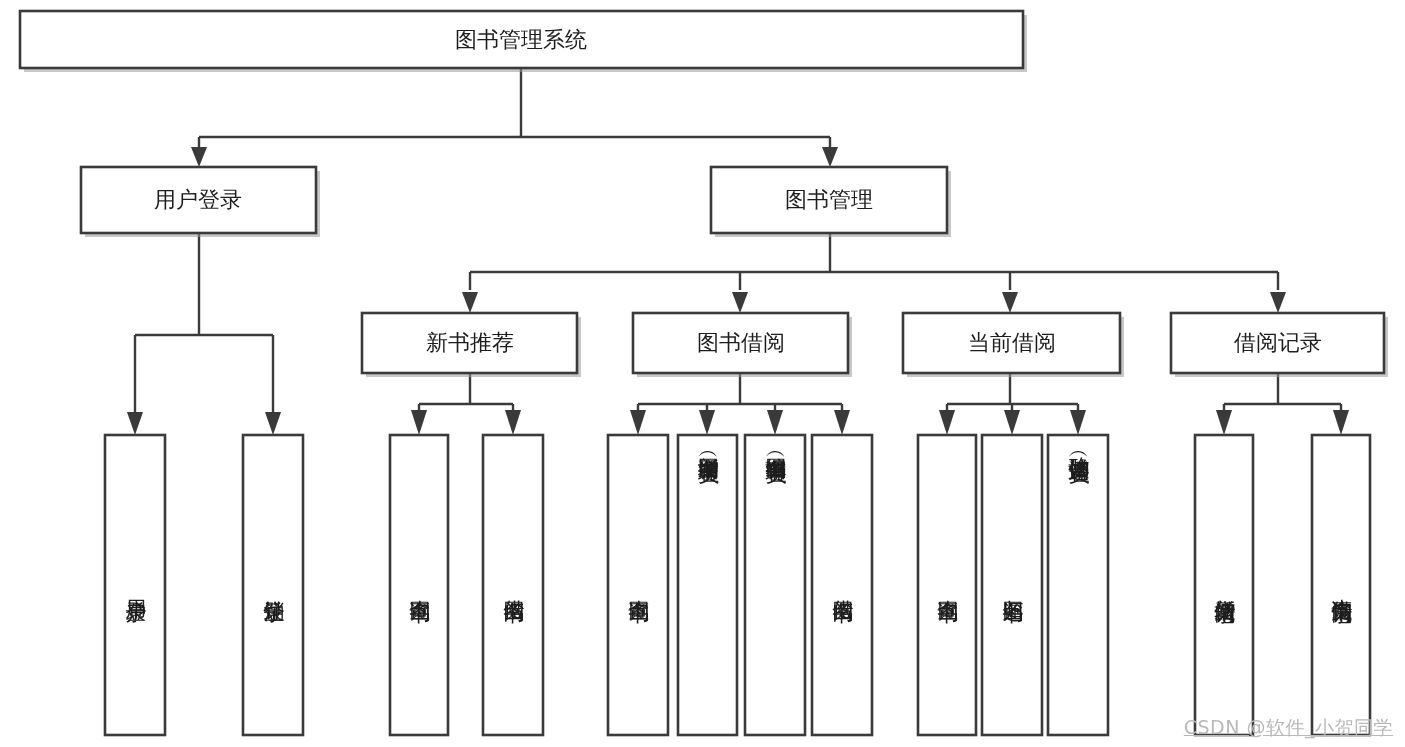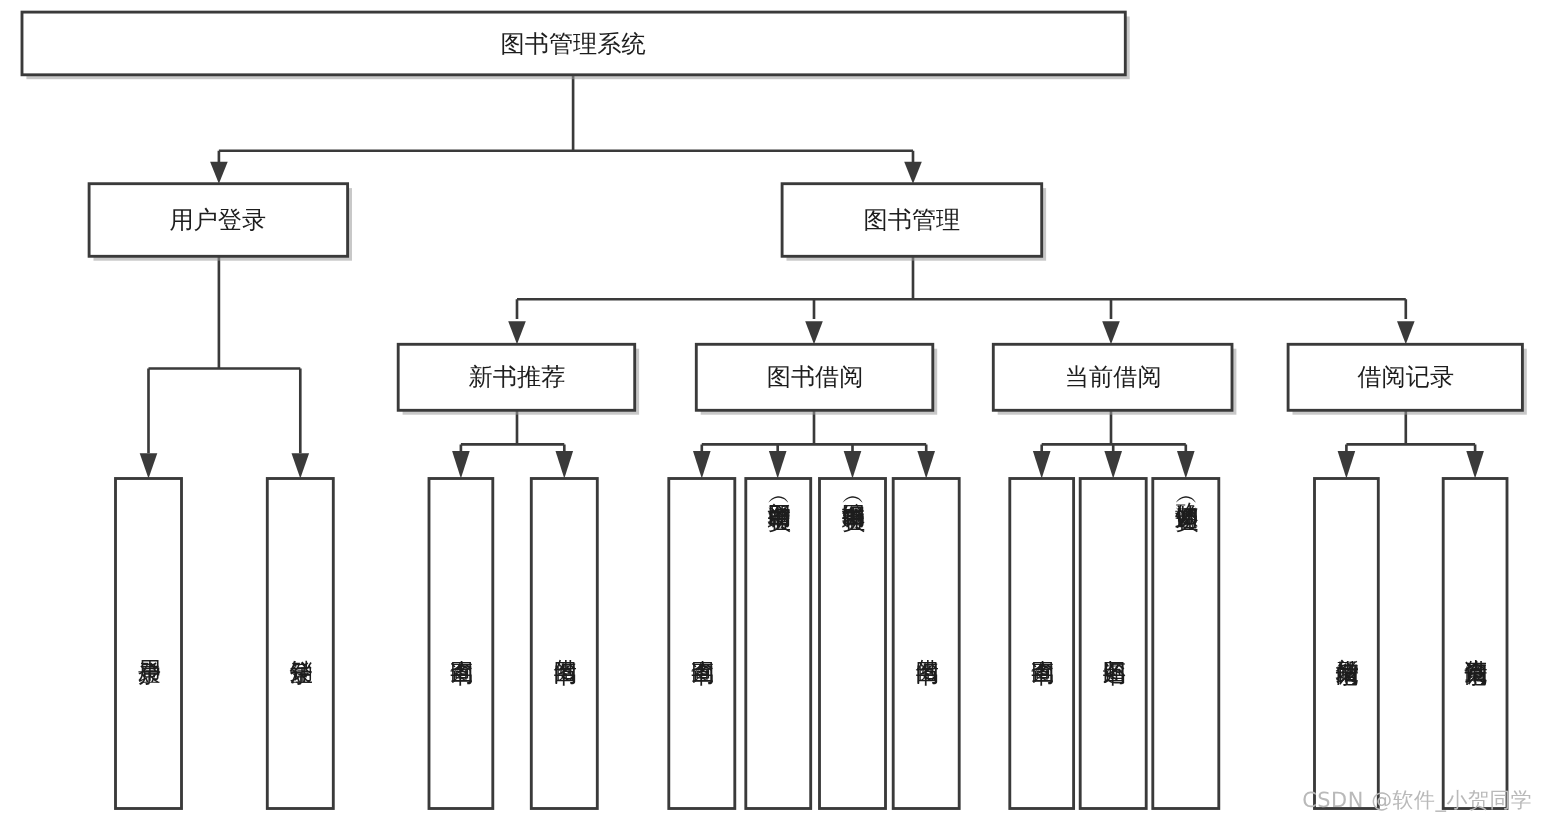--- a/index.html
+++ b/index.html
@@ -64,20 +64,21 @@
   #watermark{
     position:absolute;
     right:12px;
     bottom:6px;
     font-size:19px;
     color:#b9b9b9;
     letter-spacing:.5px;
     font-family:"DejaVu Sans","Liberation Sans",sans-serif;
     pointer-events:none;
     user-select:none;
+    text-decoration:underline;
   }
 </style>
 </head>
 <body>
 
 <svg id="diagram" viewBox="0 0 1405 747">
 
   <g>
 
     <path class="connector" d="M 521 68 L 521 137 M 199 137 L 830 137 M 199 137 L 199 155 M 830 137 L 830 155"></path>

